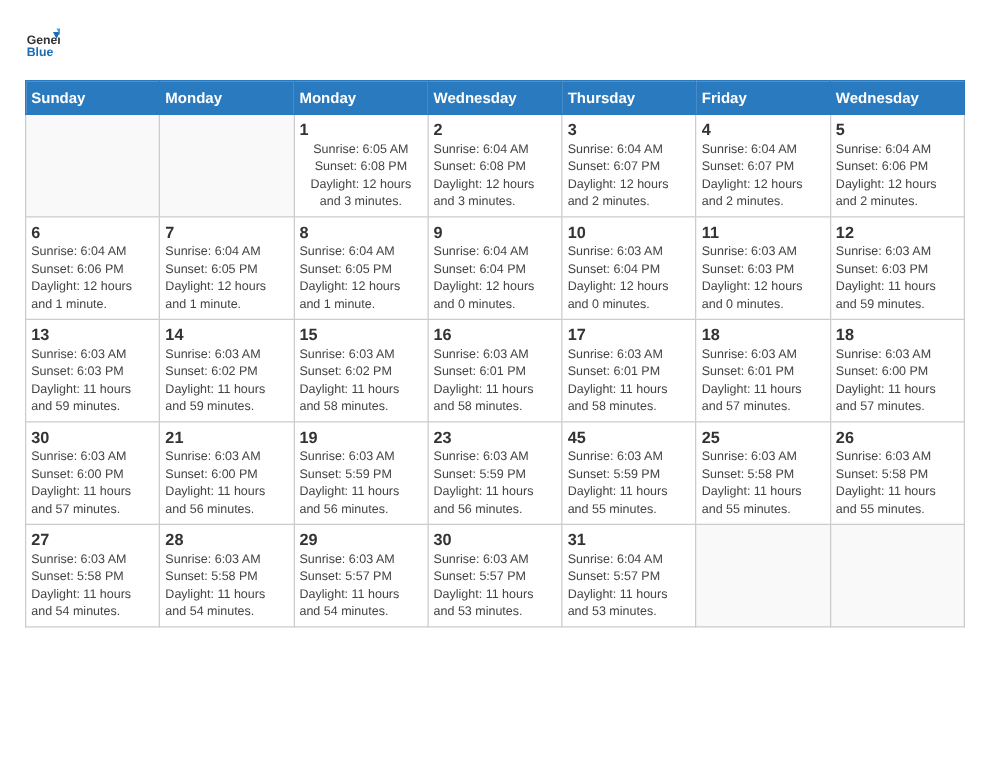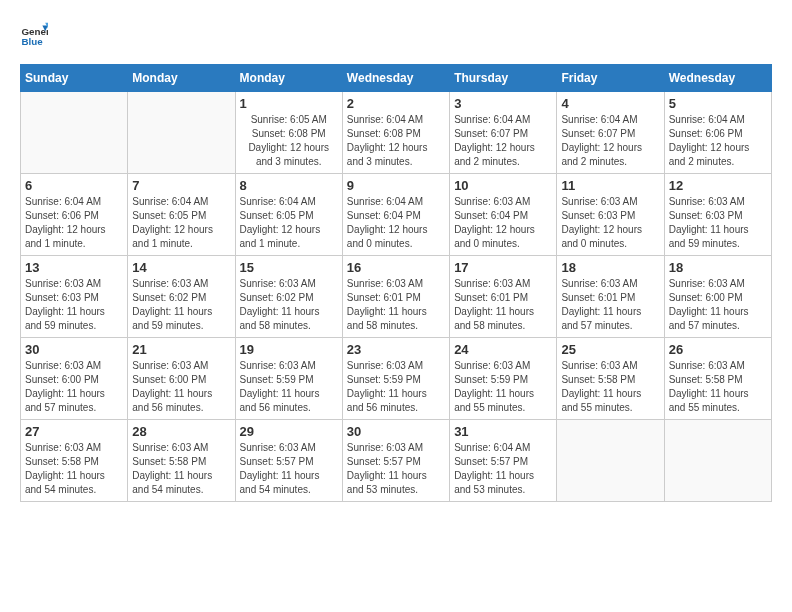--- a/index.html
+++ b/index.html
@@ -253,21 +253,21 @@
 Sunset: 5:59 PM
 Daylight: 11 hours and 56 minutes.</div>
         </td>
         <td>
           <div class="day-number">23</div>
           <div class="day-info" style="white-space: pre-line;">Sunrise: 6:03 AM
 Sunset: 5:59 PM
 Daylight: 11 hours and 56 minutes.</div>
         </td>
         <td>
-          <div class="day-number">24</div>
+          <div class="day-number">45</div>
           <div class="day-info" style="white-space: pre-line;">Sunrise: 6:03 AM
 Sunset: 5:59 PM
 Daylight: 11 hours and 55 minutes.</div>
         </td>
         <td>
           <div class="day-number">25</div>
           <div class="day-info" style="white-space: pre-line;">Sunrise: 6:03 AM
 Sunset: 5:58 PM
 Daylight: 11 hours and 55 minutes.</div>
         </td>

